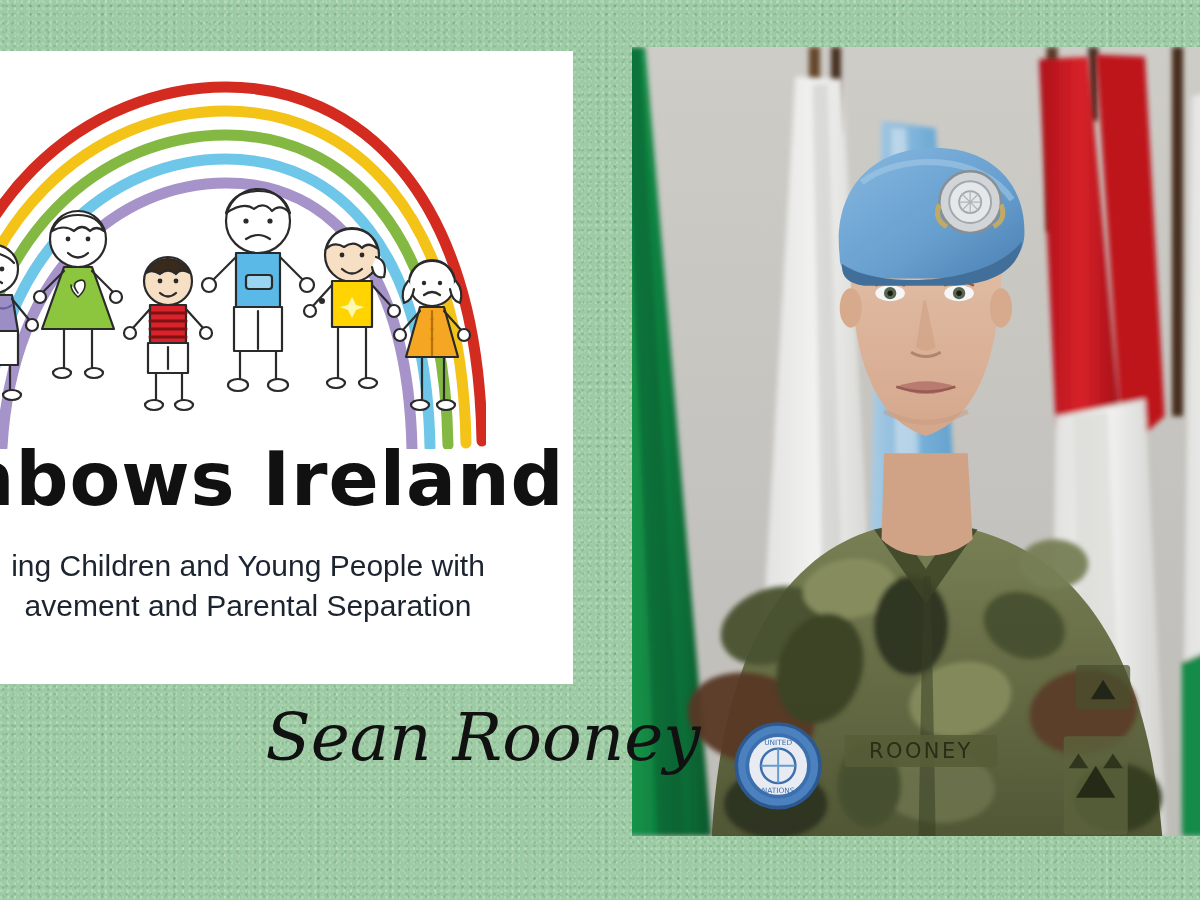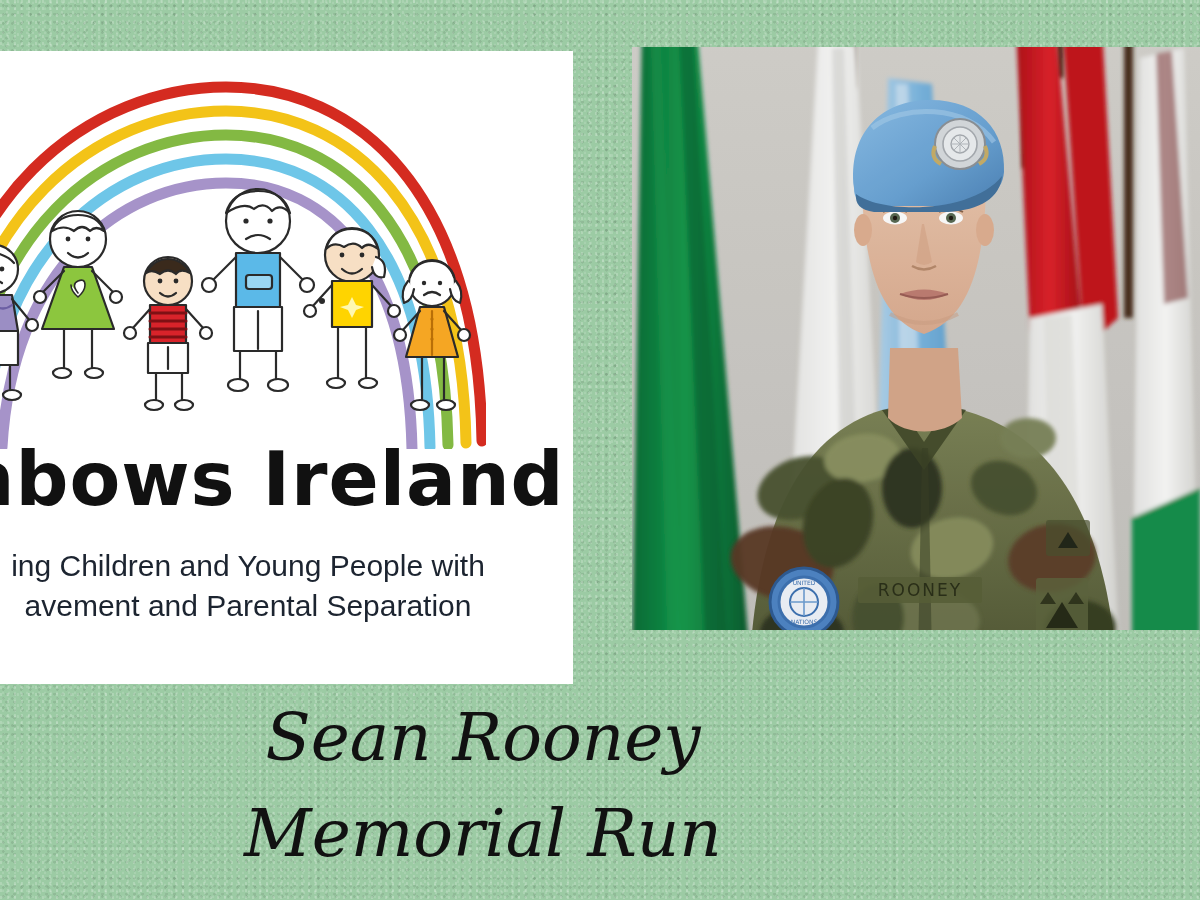--- a/index.html
+++ b/index.html
@@ -73,21 +73,21 @@
     font-size:30px;
     line-height:40px;
     color:#1c2430;
     white-space:nowrap;
   }
 
   
   .photo{
     position:absolute;
     left:632px; top:47px;
-    width:568px; height:583px;
+    width:568px; height:789px;
     overflow:hidden;
     background:#cfcdc8;
     z-index:3;
   }
   .photo svg{ display:block; width:100%; height:100%; }
 
   
   .title-block{
     position:absolute;
     left:0; top:690px;
@@ -446,14 +446,13 @@
         <path d="M25 2 q5 12 -6 18" stroke="#c9b06a" stroke-width="4" fill="none"></path>
       </g>
     </g>
 
     <rect width="568" height="641" fill="#000" opacity=".035"></rect>
   </svg>
 </div>
 
 <div class="title-block">
   <div class="title-line">Sean Rooney</div>
-  <div class="title-line">Memorial Run</div>
 </div>
 
 </body></html>

